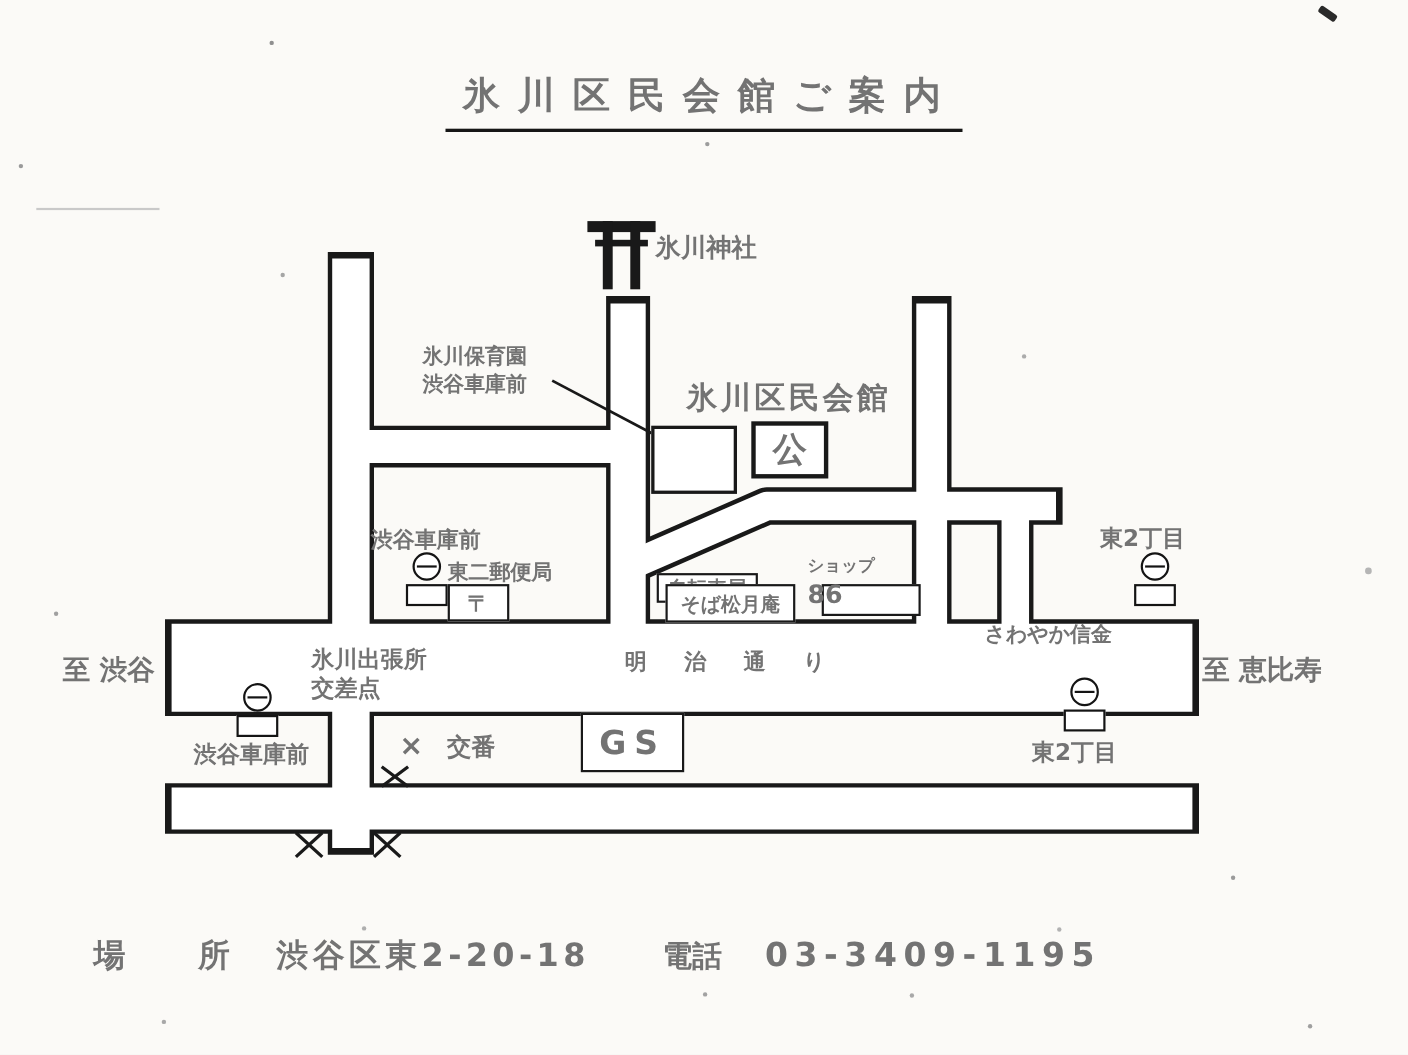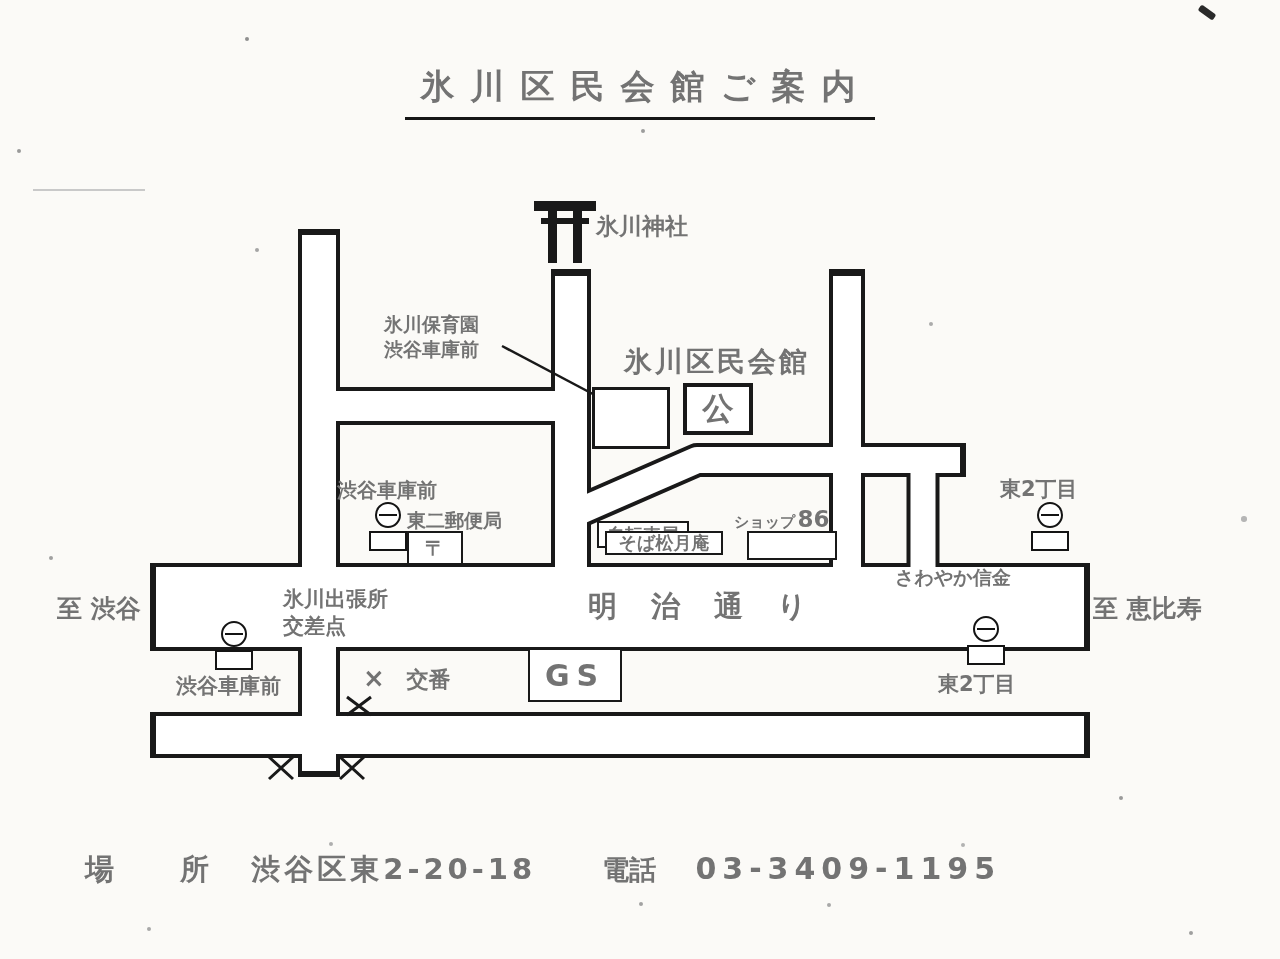--- a/index.html
+++ b/index.html
@@ -12,21 +12,21 @@
   .roads{position:absolute;left:0;top:0;width:1280px;height:959px;z-index:1;}
   .lbl{position:absolute;font-weight:600;white-space:nowrap;z-index:6;line-height:1.3;}
   .bldg{
     position:absolute;background:#fff;border:3px solid #191919;z-index:5;
     display:flex;align-items:center;justify-content:center;font-weight:600;box-sizing:border-box;
   }
   .busstop{position:absolute;display:flex;flex-direction:column;align-items:center;gap:3px;z-index:6;}
   .bs-circle{width:22px;height:22px;border:2.5px solid #141414;border-radius:50%;background:#fff;position:relative;box-sizing:content-box;}
   .bs-circle::after{content:"";position:absolute;left:2px;right:2px;top:50%;height:2.5px;margin-top:-1.25px;background:#141414;}
   .bs-sign{width:34px;height:16px;border:2.5px solid #141414;background:#fff;}
-  .shop99{display:flex;align-items:baseline;gap:2px;}
+  .shop99{display:flex;align-items:baseline;gap:2px;flex-direction:column;}
   .speck{position:absolute;left:0;top:0;width:2px;height:2px;border-radius:50%;z-index:2;
     box-shadow:246px 38px 0 1px #8f8f8f,18px 150px 0 1px #9a9a9a,642px 130px 0 1px #9c9c9c,
       256px 249px 0 1px #a5a5a5,930px 323px 0 1px #ababab,1243px 518px 0 2px #b5b5b5,
       50px 557px 0 1px #a0a0a0,1120px 797px 0 1px #9a9a9a,640px 903px 0 1px #a2a2a2,
       148px 928px 0 1px #a8a8a8,1190px 932px 0 1px #9f9f9f,962px 844px 0 1px #b2b2b2,
       330px 843px 0 1px #aeaeae,828px 904px 0 1px #a8a8a8;}
   .artifact-corner{position:absolute;left:1198px;top:9px;width:18px;height:7px;background:#2a2a2a;transform:rotate(35deg);border-radius:2px;z-index:2;}
   .artifact-line{position:absolute;left:33px;top:189px;width:112px;height:2px;background:#c9c9c9;z-index:2;}
 </style>
 </head>
@@ -94,21 +94,21 @@
   <div class="lbl" style="left:337px;top:477px;font-size:20px">渋谷車庫前</div>
   <div class="busstop" style="left:369px;top:502px">
     <div class="bs-circle"></div>
     <div class="bs-sign"></div>
   </div>
 
   <div class="lbl" style="left:407px;top:508px;font-size:19px">東二郵便局</div>
   <div class="bldg" style="left:407px;top:531px;width:56px;height:34px;font-size:20px;border-width:2.5px">〒</div>
 
   <div class="bldg" style="left:597px;top:521px;width:92px;height:27px;font-size:18px;border-width:2px">自転車屋</div>
-  <div class="bldg" style="left:605px;top:531px;width:118px;height:24px;font-size:18px;border-width:2px">そば松月庵</div>
+  <div class="bldg" style="left:605px;top:531px;width:118px;height:35px;font-size:18px;border-width:2px">そば松月庵</div>
 
   <div class="lbl shop99" style="left:734px;top:505px">
     <span style="font-size:15px">ショップ</span>
     <span style="font-size:23px">86</span>
   </div>
   <div class="bldg" style="left:747px;top:531px;width:90px;height:29px;border-width:2px"></div>
 
   <div class="lbl" style="left:895px;top:565px;font-size:19px">さわやか信金</div>
 
   <div class="lbl" style="left:1000px;top:476px;font-size:21px">東2丁目</div>
@@ -118,21 +118,21 @@
   </div>
 
   <div class="lbl" style="left:57px;top:593px;font-size:25px">至 渋谷</div>
   <div class="lbl" style="left:1093px;top:593px;font-size:25px">至 恵比寿</div>
 
   <div class="lbl" style="left:283px;top:586px;font-size:21px">
     <div>氷川出張所</div>
     <div>交差点</div>
   </div>
 
-  <div class="lbl" style="left:588px;top:588px;font-size:29px;letter-spacing:34px">明治通り</div>
+  <div class="lbl" style="left:568px;top:588px;font-size:20px;letter-spacing:34px">明治通り</div>
 
   <div class="busstop" style="left:215px;top:621px">
     <div class="bs-circle"></div>
     <div class="bs-sign"></div>
   </div>
   <div class="lbl" style="left:176px;top:673px;font-size:21px">渋谷車庫前</div>
 
   <div class="lbl" style="left:363px;top:662px;font-size:22px">
     <span style="font-size:26px">×</span>
     <span style="margin-left:14px">交番</span>

